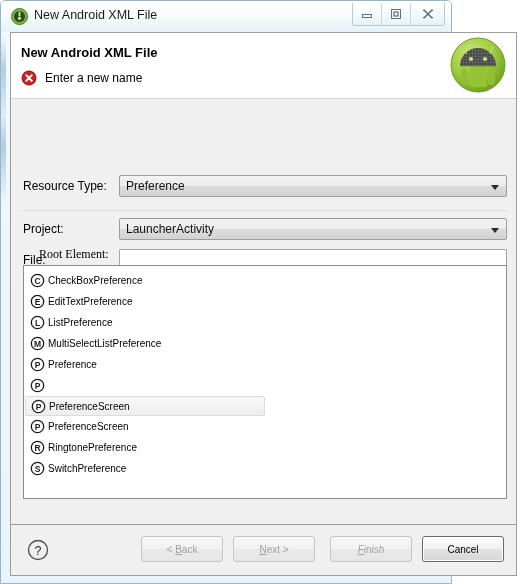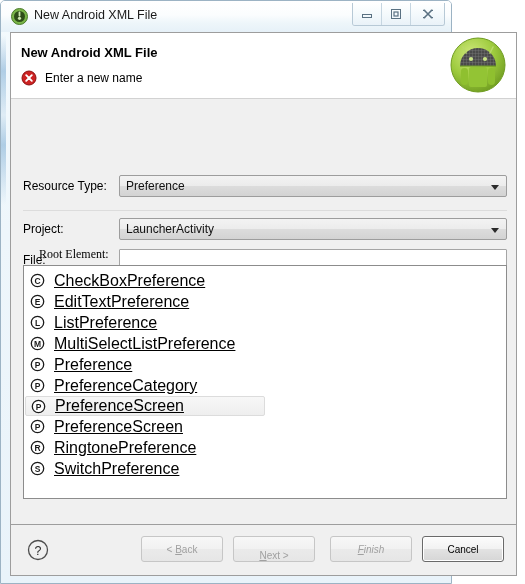--- a/index.html
+++ b/index.html
@@ -219,25 +219,24 @@
     width: 240px;
     height: 20px;
     margin-left: 1px;
   }
   .item-icon {
     width: 15px; height: 15px;
     flex: 0 0 15px;
     display: block;
   }
   .item-label {
-    margin-left: 9px;
-    font-size: 16px;
+    margin-left: 3px;
+    font-size: 10px;
     color: #000;
     white-space: nowrap;
-    text-decoration: underline;
   }
 
   
   #btnbar-sep {
     position: absolute;
     left: 0; bottom: 50px;
     width: 100%;
     height: 1px;
     background: #9d9d9d;
   }
@@ -269,21 +268,21 @@
   }
   .dlgbtn.enabled {
     border: 1px solid #6a6a6a;
     color: #000000;
     background: linear-gradient(180deg,#fcfcfc 0%, #f2f2f2 48%, #e2e2e2 52%, #d6d6d6 100%);
     box-shadow: inset 0 0 0 1px #ffffff;
   }
   .mn { text-decoration: underline; }
 
   #btn-back   { left: 130px; }
-  #btn-next   { left: 222px; align-items: flex-end; }
+  #btn-next   { left: 222px; }
   #btn-finish { left: 319px; font-style: italic; }
   #btn-cancel { left: 411px; text-align: right; }
 </style>
 </head>
 <body>
 
 <div id="window">
 
   <div id="aero-left-glow"></div>
 
@@ -424,21 +423,20 @@
               <circle cx="7.5" cy="7.5" r="6.2" fill="#ffffff" stroke="#1a1a1a" stroke-width="1.3"></circle>
               <text x="7.5" y="11.1" text-anchor="middle" font-family="Liberation Sans, sans-serif" font-size="8.5" font-weight="bold" fill="#1a1a1a">P</text>
             </svg>
             <span class="item-label">Preference</span>
           </div>
           <div class="list-item">
             <svg class="item-icon" viewBox="0 0 15 15">
               <circle cx="7.5" cy="7.5" r="6.2" fill="#ffffff" stroke="#1a1a1a" stroke-width="1.3"></circle>
               <text x="7.5" y="11.1" text-anchor="middle" font-family="Liberation Sans, sans-serif" font-size="8.5" font-weight="bold" fill="#1a1a1a">P</text>
             </svg>
-            <span class="item-label">PreferenceCategory</span>
           </div>
           <div class="list-item selected">
             <svg class="item-icon" viewBox="0 0 15 15">
               <circle cx="7.5" cy="7.5" r="6.2" fill="#ffffff" stroke="#1a1a1a" stroke-width="1.3"></circle>
               <text x="7.5" y="11.1" text-anchor="middle" font-family="Liberation Sans, sans-serif" font-size="8.5" font-weight="bold" fill="#1a1a1a">P</text>
             </svg>
             <span class="item-label">PreferenceScreen</span>
           </div>
           <div class="list-item">
             <svg class="item-icon" viewBox="0 0 15 15">

